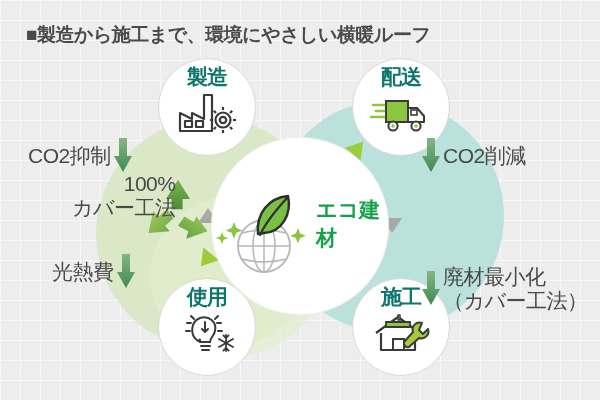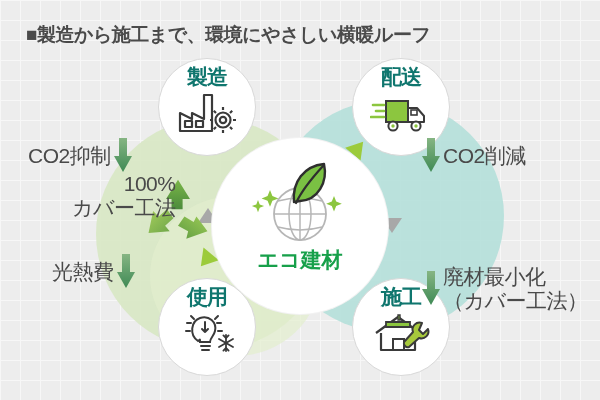--- a/index.html
+++ b/index.html
@@ -72,21 +72,21 @@
   #center-hub {
     position: absolute;
     left: 212px;
     top: 138px;
     width: 176px;
     height: 176px;
     border-radius: 50%;
     background: #ffffff;
     box-shadow: 0 0 0 1px #f2f2f2;
     display: flex;
-    flex-direction: column;
+    flex-direction: row;
     align-items: center;
     justify-content: flex-start;
   }
   #center-art {
     margin-top: 16px;
     width: 104px;
     height: 96px;
     position: relative;
   }
   #center-label {

